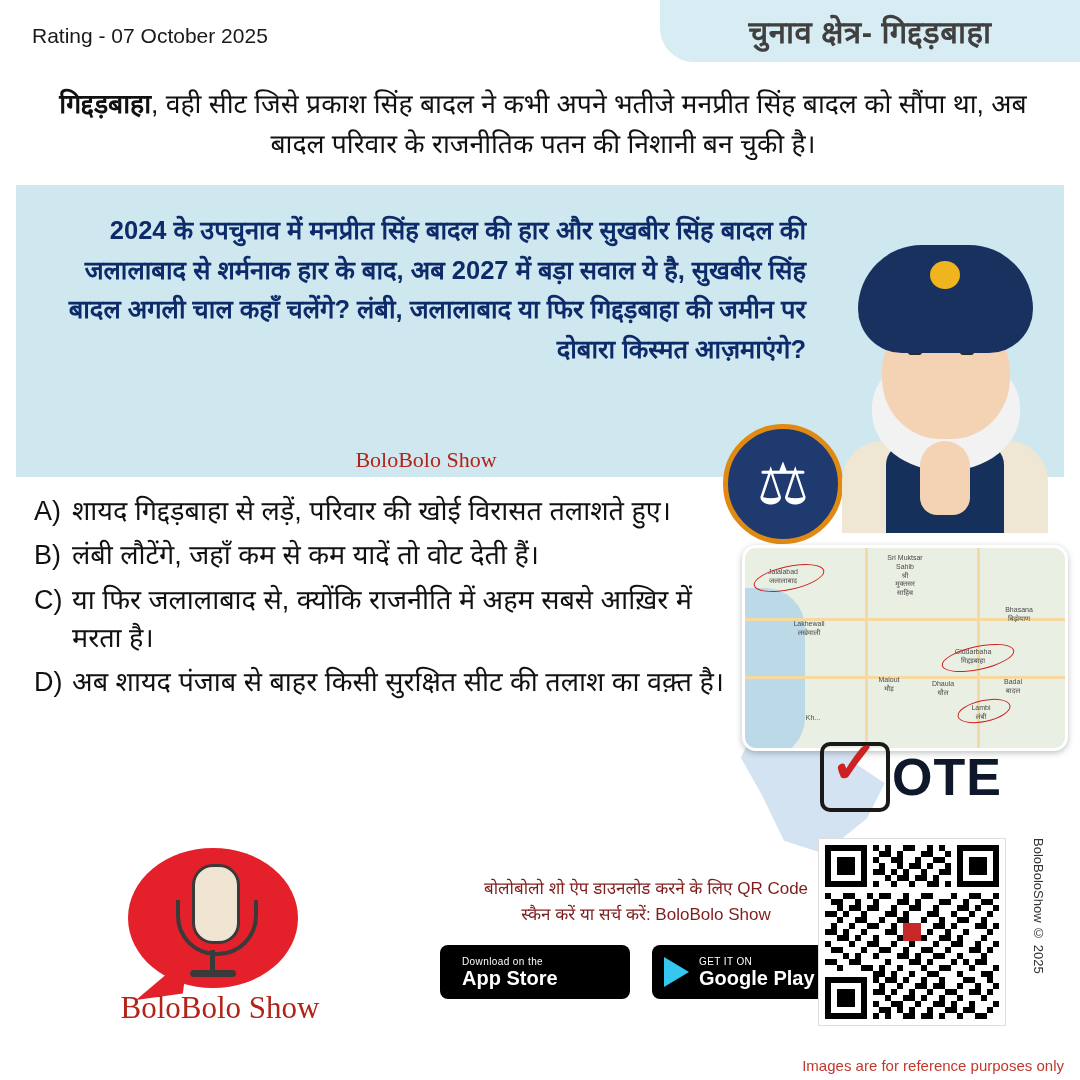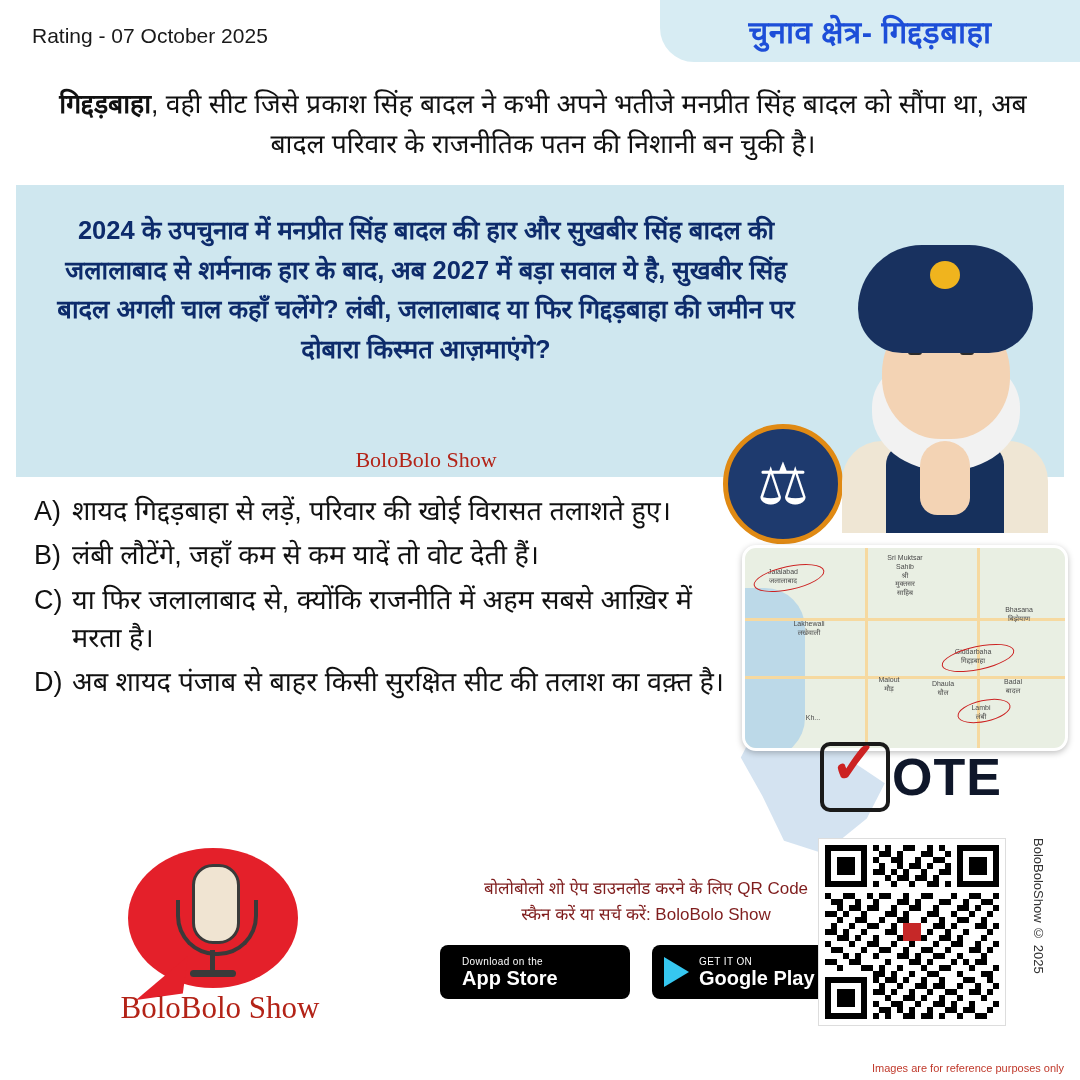--- a/index.html
+++ b/index.html
@@ -21,39 +21,39 @@
     font-family:"Liberation Sans", sans-serif;
   }
   .constituency-banner{
     position:absolute;right:0;top:0;
     width:420px;height:62px;
     background:#d7ecf3;
     border-bottom-left-radius:34px;
     display:flex;align-items:center;justify-content:center;
   }
   .constituency-banner span{
-    font-size:31px;font-weight:bold;color:#1d4ed8;
+    font-size:31px;font-weight:bold;color:#404040;
     letter-spacing:.5px;
   }
   
   .intro{
     position:absolute;left:38px;top:84px;width:1010px;
     font-size:26.5px;line-height:1.52;color:#111;
     text-align:center;
   }
   .intro b{font-weight:bold;}
   
   .qbox{
     position:absolute;left:16px;top:185px;
     width:1048px;height:292px;
     background:#cfe7ef;
   }
   .qbox-text{
     position:absolute;left:30px;top:26px;width:760px;
-    text-align:center;
+    text-align:right;
     font-size:25.5px;font-weight:bold;line-height:1.55;
     color:#0d2b6b;
   }
   .qbox-brand{
     position:absolute;left:30px;top:262px;width:760px;
     text-align:center;
     font-family:"Liberation Serif", serif;
     font-size:22px;color:#b32317;
   }
   
@@ -229,21 +229,21 @@
     font-size:13px;color:#333;height:188px;
     display:flex;align-items:center;
   }
   
   .footer{
     position:absolute;left:0;bottom:26px;width:1080px;
     text-align:center;font-size:18.5px;line-height:1.5;color:#111;
   }
   .disclaimer{
     position:absolute;right:16px;bottom:6px;
-    font-size:11px;color:#c0392b;
+    font-size:15px;color:#c0392b;
   }
 </style>
 </head>
 <body>
 
 <div class="poster">
 
   <div class="rating">Rating - 07 October 2025</div>
   <div class="constituency-banner">
     <span>चुनाव  क्षेत्र- गिद्दड़बाहा</span>

